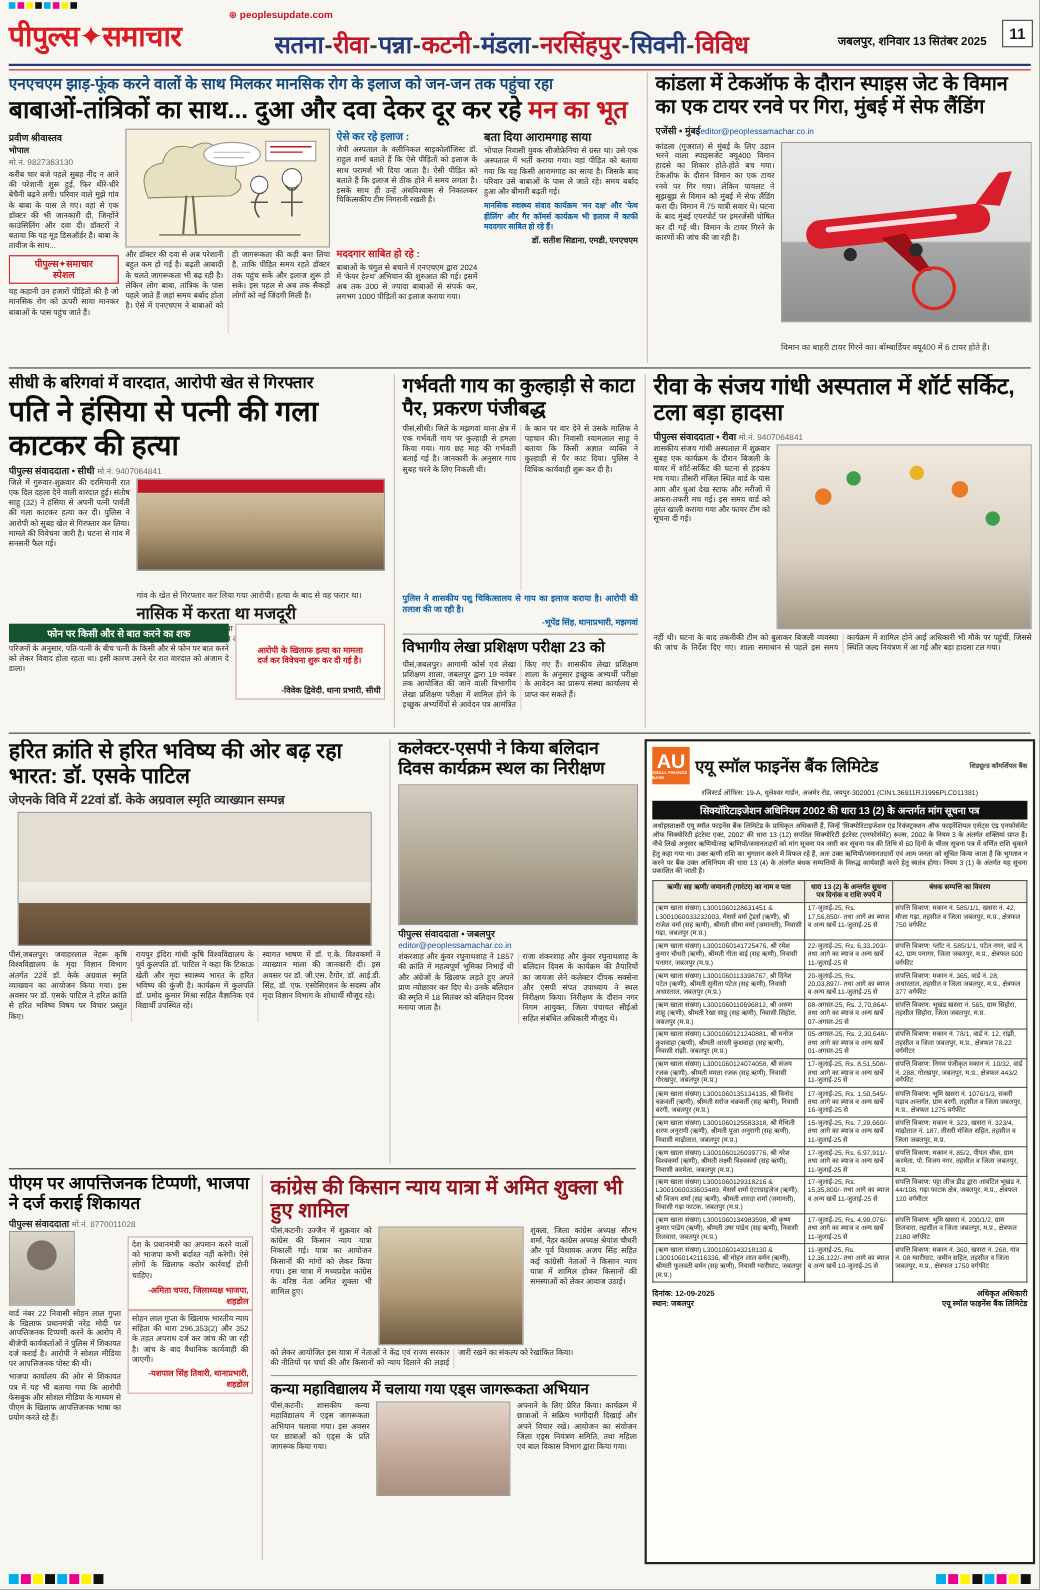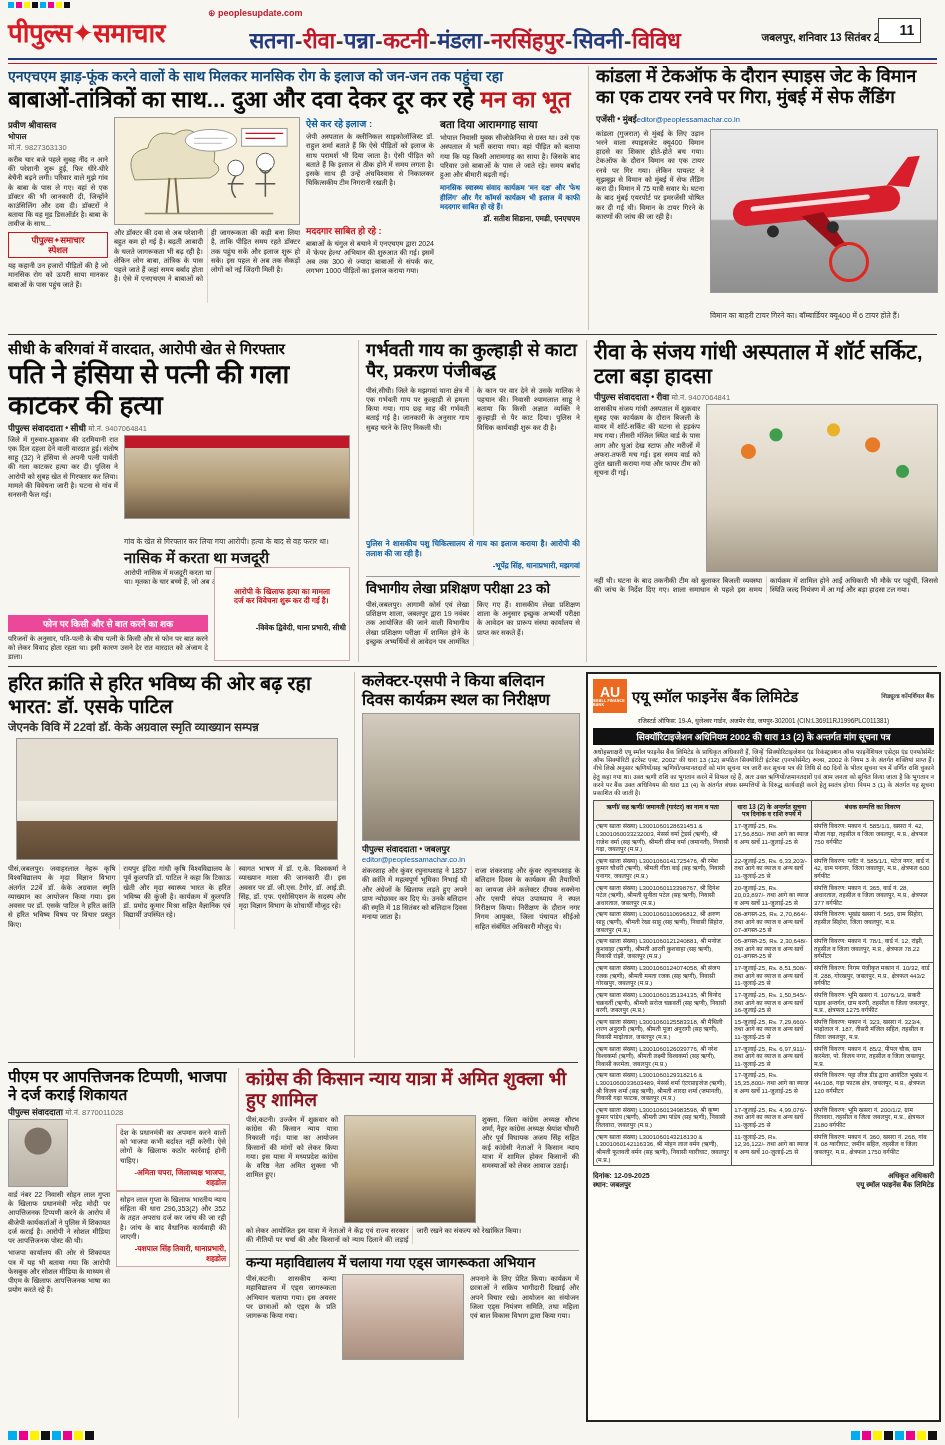--- a/index.html
+++ b/index.html
@@ -30,21 +30,21 @@
   .by{font-size:8.5px;font-weight:700;color:#222;margin:2px 0;}
   .phone{font-size:7.5px;color:#666;font-weight:400;}
   .mail{font-size:7.5px;color:#1155aa;font-weight:400;}
   .cap{font-size:7.5px;color:#333;margin-top:18px;line-height:1.25;}
   .attr{font-size:7.5px;font-weight:700;color:#c4161c;text-align:right;margin-top:2px;}
   .attrdark{font-size:7.5px;font-weight:700;color:#222;text-align:right;margin-top:2px;}
   .cols2{column-count:2;column-gap:8px;column-rule:1px solid #d8d2c5;}
   .cols3{column-count:3;column-gap:8px;column-rule:1px solid #d8d2c5;}
   .flexrow{display:flex;gap:6px;}
   .ph{position:relative;background:#ccc;overflow:hidden;border:0.5px solid #999;}
-  .bbox-h{background:#ec4899;color:#fff;font-weight:700;font-size:9px;padding:2px 4px;text-align:center;margin-top:48px;}
+  .bbox-h{background:#14532d;color:#fff;font-weight:700;font-size:9px;padding:2px 4px;text-align:center;}
   .specialbox{border:1.5px solid #c4161c;color:#c4161c;font-weight:800;font-size:8.5px;
               text-align:center;padding:2px;margin:3px 0;line-height:1.2;}
   .quotebox{border:1px solid #d0a8a8;padding:3px;background:#fdfbf6;}
   
   .ph-cartoon{background:#f6efdb;}
   .ph-plane{background:linear-gradient(180deg,#e9e9e9 0%,#dcdcdc 55%,#a8a8a8 56%,#8f8f8f 100%);}
   .ring{position:absolute;width:34px;height:34px;border:3px solid #e0261f;border-radius:50%;}
   .ph-crowd{background:linear-gradient(180deg,#d8cdb4 0%,#b49d78 55%,#6f5c44 100%);}
   .redstrip{position:absolute;left:0;top:0;right:0;height:12px;background:#c0182a;}
   .ph-hospital{background:
@@ -56,21 +56,21 @@
      linear-gradient(180deg,#efe9df 0%,#d9d0c0 60%,#a59a87 100%);}
   .ph-dais{background:linear-gradient(180deg,#e3ddd2 0%,#e3ddd2 52%,#f2efe8 52%,#e9e4d8 68%,#7a5f45 68%,#5f4a35 100%);}
   .ph-outdoor{background:linear-gradient(180deg,#d3ccbf 0%,#b0a795 55%,#8d8271 100%);}
   .ph-portrait{background:radial-gradient(circle at 50% 32%,#7d7265 0 13px,transparent 14px),
                linear-gradient(180deg,#dad4c9 0%,#b7b0a3 100%);}
   .ph-college{background:linear-gradient(180deg,#e3d3c8 0%,#c4ab9c 55%,#a98f80 100%);}
   
   .bank{border:2px solid #222;background:#fffdf8;padding:5px;display:flex;flex-direction:column;gap:3px;}
   .aulogo{width:34px;height:34px;background:#ec691f;color:#fff;display:flex;flex-direction:column;
           align-items:center;justify-content:center;font-weight:800;}
-  .aulogo .big{font-size:14px;line-height:1;}
+  .aulogo .big{font-size:18px;line-height:1;}
   .aulogo .sub{font-size:3.6px;letter-spacing:0.2px;}
   .bankname{font-size:15px;font-weight:800;color:#111;}
   .banktag{font-size:6px;font-weight:700;color:#444;text-align:right;}
   .bankaddr{font-size:6.3px;text-align:center;color:#222;}
   .bankbar{background:#111;color:#fff;font-weight:700;font-size:9px;text-align:center;padding:2px;}
   .banklegal{font-size:6.2px;line-height:1.32;text-align:justify;color:#111;}
   table.bktbl{width:100%;border-collapse:collapse;table-layout:fixed;}
   .bktbl th,.bktbl td{border:1px solid #555;padding:1.5px 2px;font-size:6.1px;line-height:1.25;
                       vertical-align:top;text-align:left;word-wrap:break-word;}
   .bktbl th{font-weight:700;text-align:center;font-size:6.3px;background:#f1ede2;}
@@ -95,21 +95,21 @@
       <span style="background: rgb(236, 0, 140);"></span>
       <span style="background: rgb(255, 242, 0);"></span>
       <span style="background: rgb(17, 17, 17);"></span>
     </div>
 
   <header>
     <div class="abs logo" style="left:8px;top:14px;">पीपुल्स✦समाचार</div>
     <div class="abs website" style="left:208px;top:8px;">⊕ peoplesupdate.com</div>
     <div class="abs cities" style="left:200px;right:215px;top:24px;" id="cities"><span class="city navy">सतना</span><span class="dash">-</span><span class="city red">रीवा</span><span class="dash">-</span><span class="city navy">पन्ना</span><span class="dash">-</span><span class="city red">कटनी</span><span class="dash">-</span><span class="city navy">मंडला</span><span class="dash">-</span><span class="city red">नरसिंहपुर</span><span class="dash">-</span><span class="city navy">सिवनी</span><span class="dash">-</span><span class="city red">विविध</span></div>
     <div class="abs dateline" style="right:48px;top:30px;">जबलपुर, शनिवार 13 सितंबर 2025</div>
-    <div class="abs pageno" style="right:24px;top:18px;padding-left:15px;">11</div>
+    <div class="abs pageno" style="right:6px;top:18px;">11</div>
   </header>
   <div class="mastrule"></div>
 
   <section class="art" style="left:8px;top:66px;width:572px;height:264px;">
     <div class="b navyblue" style="font-size:14px;">एनएचएम झाड़-फूंक करने वालों के साथ मिलकर मानसिक रोग के इलाज को जन-जन तक पहुंचा रहा</div>
     <div class="hl" style="font-size:22.5px;margin-top:2px;"><span>बाबाओं-तांत्रिकों का साथ... दुआ और दवा देकर दूर कर रहे </span><span class="red">मन का भूत</span></div>
     <div class="flexrow" style="margin-top:4px;height:186px;">
       <div style="width:100px;flex:none;">
         <div class="by">प्रवीण श्रीवास्तव</div>
         <div class="t75 b">भोपाल</div>

